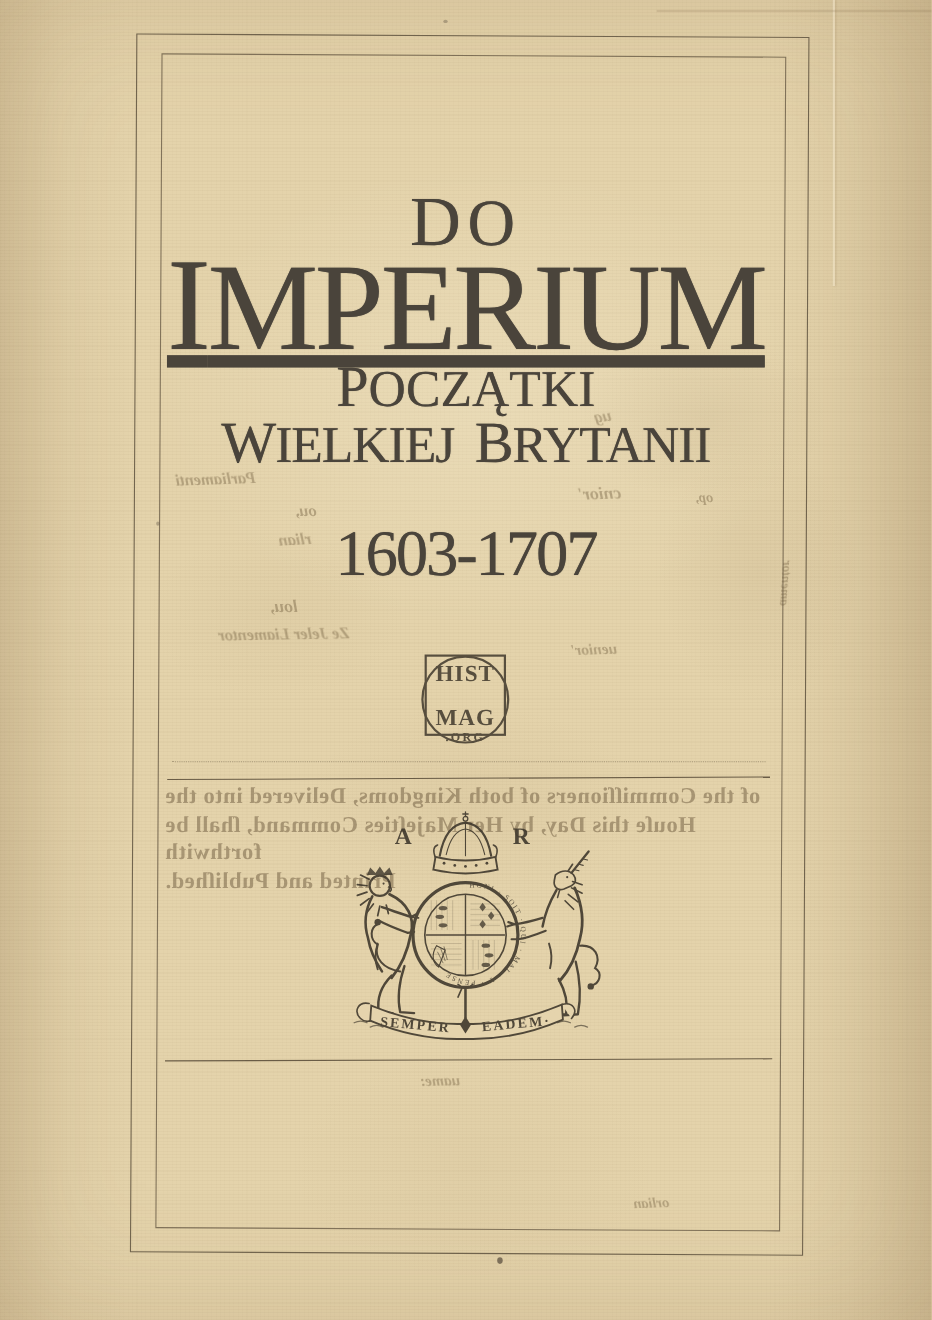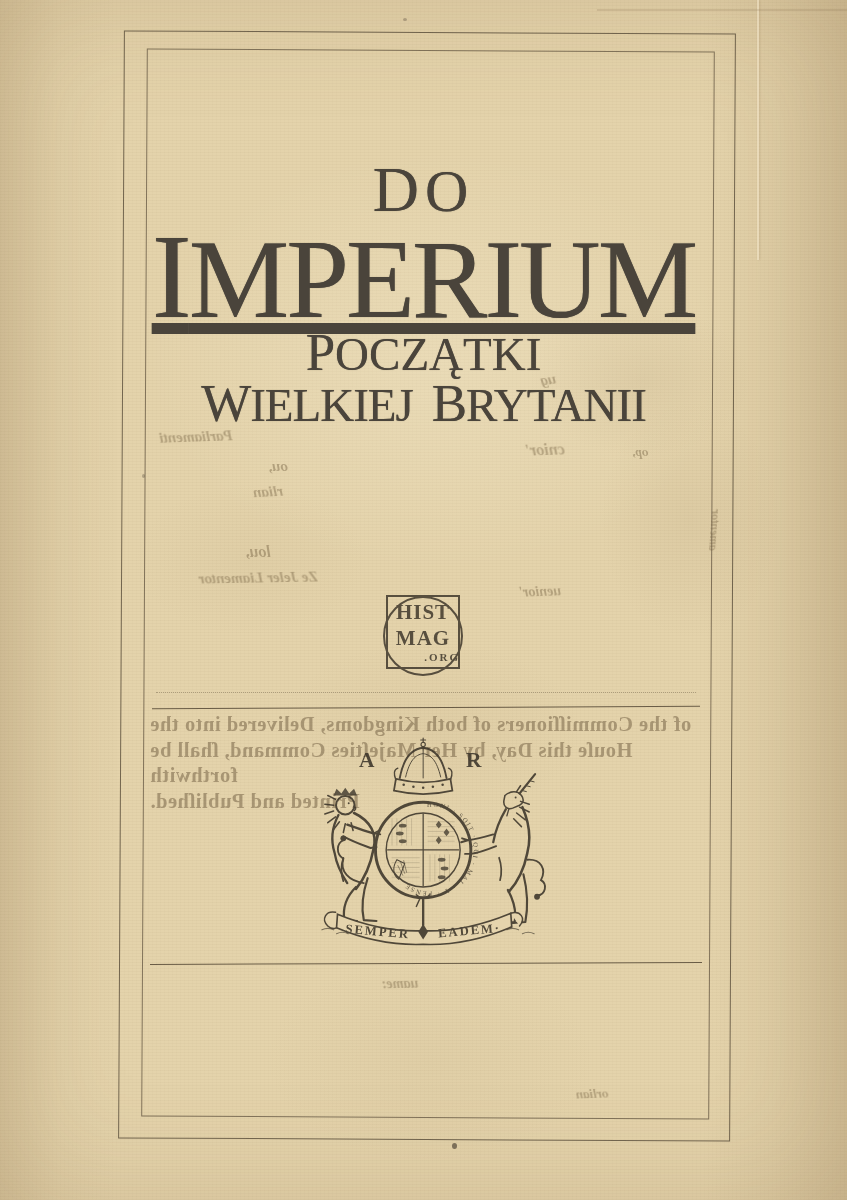--- a/index.html
+++ b/index.html
@@ -31,41 +31,41 @@
   .frame{position:absolute;pointer-events:none;}
   .frame.outer{left:121px;top:32px;width:610px;height:1106px;
     border:1.6px solid rgba(82,70,52,0.78);transform:rotate(0.3deg);}
   .frame.inner{left:144px;top:50px;width:566px;height:1066px;
     border:1.3px solid rgba(82,70,52,0.68);transform:rotate(0.3deg);}
 
   .cover-line{position:absolute;left:6px;width:835px;text-align:center;line-height:1;
     color:#4a443b;text-transform:uppercase;white-space:nowrap;
     text-shadow:0 0 0.7px rgba(74,68,59,0.85);}
   .t1{top:48px;font-size:150px;letter-spacing:-4px;}  .t1 .lead{font-size:158px;}
-  .t2{top:158px;font-size:60px;letter-spacing:6px;}   .t2 .lead{font-size:64px;}
+  .t2{top:170px;font-size:60px;letter-spacing:6px;}   .t2 .lead{font-size:64px;}
   .t3{top:217px;font-size:113px;letter-spacing:-3px;text-decoration:underline;} .t3 .lead{font-size:120px;}
   .s1{top:326px;font-size:47px;letter-spacing:0px;}   .s1 .lead{font-size:53px;}
   .s2{top:377px;font-size:47px;letter-spacing:-1px;word-spacing:8px;} .s2 .lead{font-size:53px;}
   .yr{top:474px;font-size:59px;letter-spacing:-2px;}
   .au{top:1012px;font-size:56px;letter-spacing:-2px;word-spacing:6px;color:#4f4941;} .au .lead{font-size:62px;}
 
   
   .rule{position:absolute;pointer-events:none;}
   .rule-dotted{left:156px;top:692px;width:540px;border-top:1.5px dotted rgba(90,75,55,0.38);}
   .rule-a{left:152px;top:707px;width:548px;border-top:1.7px solid rgba(75,63,45,0.8);transform:rotate(-0.25deg);}
   .rule-b{left:150px;top:963px;width:552px;border-top:1.7px solid rgba(75,63,45,0.8);transform:rotate(-0.2deg);}
 
   
   .logo{position:absolute;left:386px;top:595px;width:74px;height:74px;opacity:0.88;}
   .logo .sq{position:absolute;inset:0;border:2.5px solid #453d30;}
   .logo .ci{position:absolute;left:-3px;top:1px;width:76px;height:76px;border:2.5px solid #453d30;border-radius:50%;}
   .logo .txt{position:absolute;left:0;top:7px;width:74px;text-align:center;color:#453d30;font-weight:bold;line-height:1;}
   .logo .l1,.logo .l2{font-size:21px;letter-spacing:1px;display:block;}
-  .logo .l2{margin-top:5px;}
-  .logo .l3{font-size:11px;letter-spacing:2px;display:block;margin-top:3px;text-align:right;}
+  .logo .l2{margin-top:19px;}
+  .logo .l3{font-size:11px;letter-spacing:2px;display:block;margin-top:3px;}
 
   
   .st-para{position:absolute;left:150px;top:712px;width:548px;
     transform:scaleX(-1);text-align:right;
     font-weight:bold;font-size:20.5px;line-height:25.5px;letter-spacing:0.5px;
     color:#6d5a3e;opacity:0.5;filter:blur(0.45px);}
   .st-word{position:absolute;font-weight:bold;font-style:italic;color:#6f5c3d;
     opacity:0.42;filter:blur(0.5px);white-space:nowrap;
     transform:translate(-50%,-50%) rotate(var(--rot,0deg)) scaleX(-1);}
 
@@ -107,20 +107,21 @@
         <span class="st-word" style="left: 714px; top: 530px; font-size: 12px; --rot: 94deg;">amentor</span>
         <span class="st-word" style="left: 400px; top: 984px; font-size: 14px; --rot: -1deg;">uame:</span>
         <span class="st-word" style="left: 592px; top: 1094px; font-size: 13px; --rot: -2deg;">orlian</span>
       </div>
   </div>
 
   <div class="cover-line t2"><span class="lead">d</span>o</div>
   <div class="cover-line t3"><span class="lead">I</span>mperium</div>
   <div class="cover-line s2"><span class="lead">W</span>ielkiej <span class="lead">B</span>rytanii</div>
   <div class="cover-line s1"><span class="lead">P</span>oczątki</div>
+  <div class="cover-line yr">1603-1707</div>
 
   <div class="logo">
     <div class="ci"></div>
     <div class="sq"></div>
     <div class="txt">
       <span class="l1">HIST</span>
       <span class="l2">MAG</span>
       <span class="l3">.ORG</span>
     </div>
   </div>

